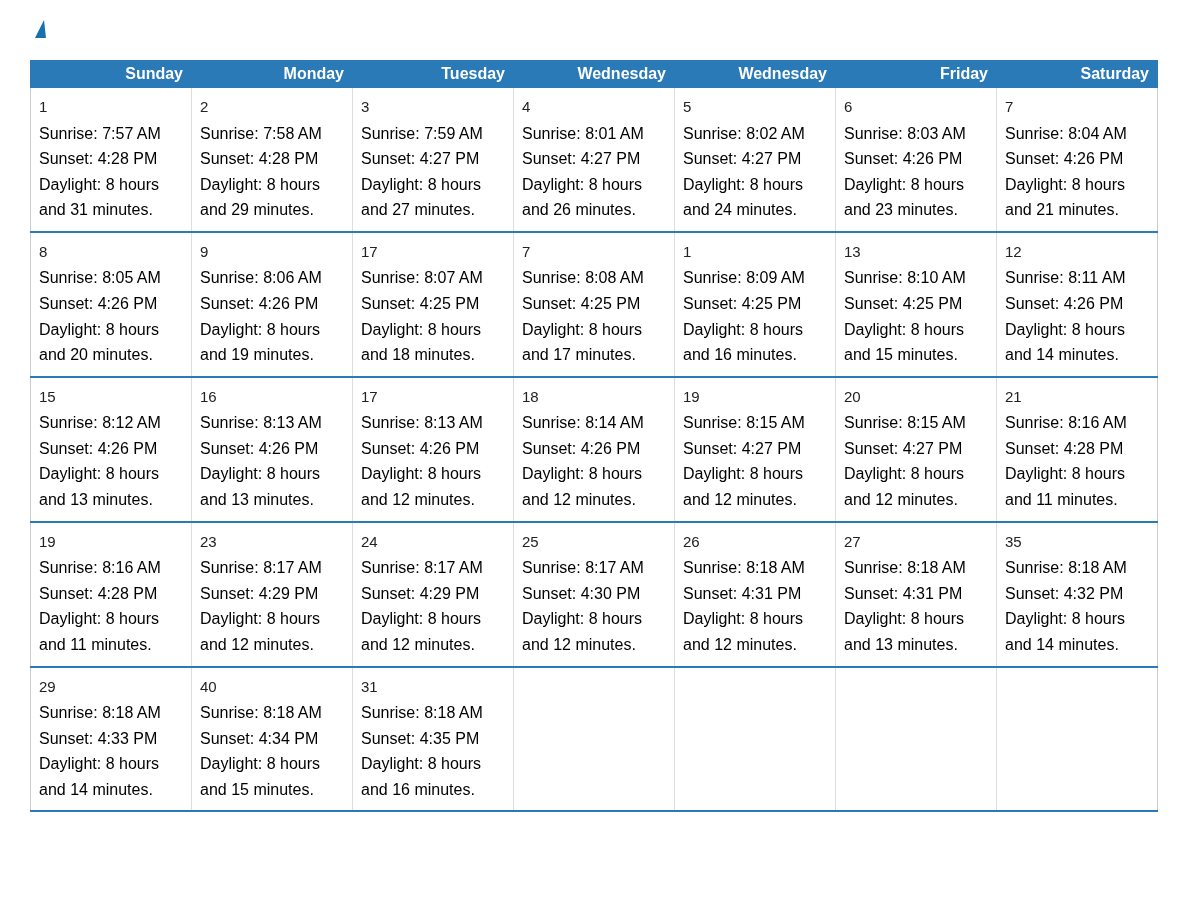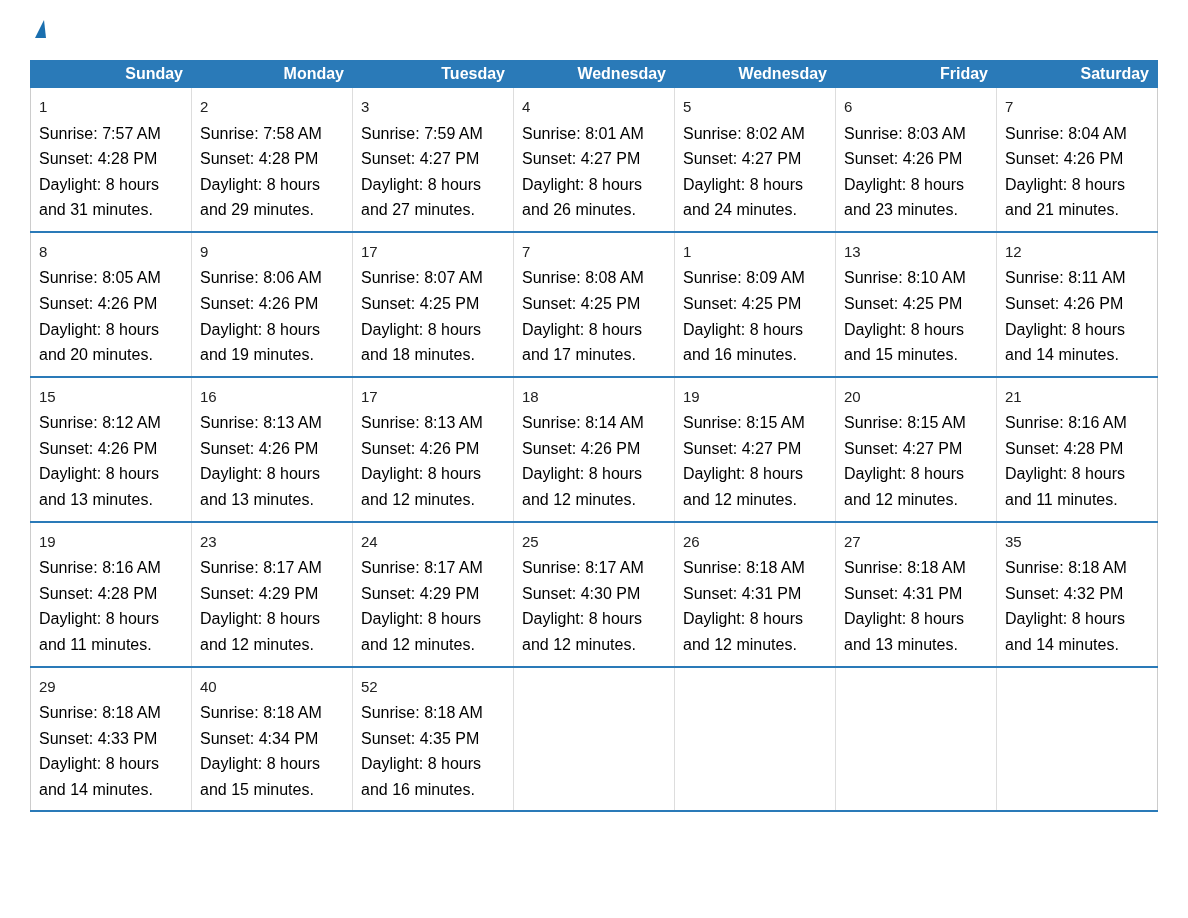--- a/index.html
+++ b/index.html
@@ -194,21 +194,21 @@
         <td><span class="day-num">27</span>
         <span class="day-info">Sunrise: 8:18 AM<br>Sunset: 4:31 PM<br>Daylight: 8 hours<br>and 13 minutes.</span></td>
         <td><span class="day-num">35</span>
         <span class="day-info">Sunrise: 8:18 AM<br>Sunset: 4:32 PM<br>Daylight: 8 hours<br>and 14 minutes.</span></td>
       </tr>
       <tr>
         <td><span class="day-num">29</span>
         <span class="day-info">Sunrise: 8:18 AM<br>Sunset: 4:33 PM<br>Daylight: 8 hours<br>and 14 minutes.</span></td>
         <td><span class="day-num">40</span>
         <span class="day-info">Sunrise: 8:18 AM<br>Sunset: 4:34 PM<br>Daylight: 8 hours<br>and 15 minutes.</span></td>
-        <td><span class="day-num">52</span>
+        <td><span class="day-num">31</span>
         <span class="day-info">Sunrise: 8:18 AM<br>Sunset: 4:35 PM<br>Daylight: 8 hours<br>and 16 minutes.</span></td>
         <td class="empty-cell"></td>
         <td class="empty-cell"></td>
         <td class="empty-cell"></td>
         <td class="empty-cell"></td>
       </tr>
     </tbody>
 </table>
 
 </body></html>

